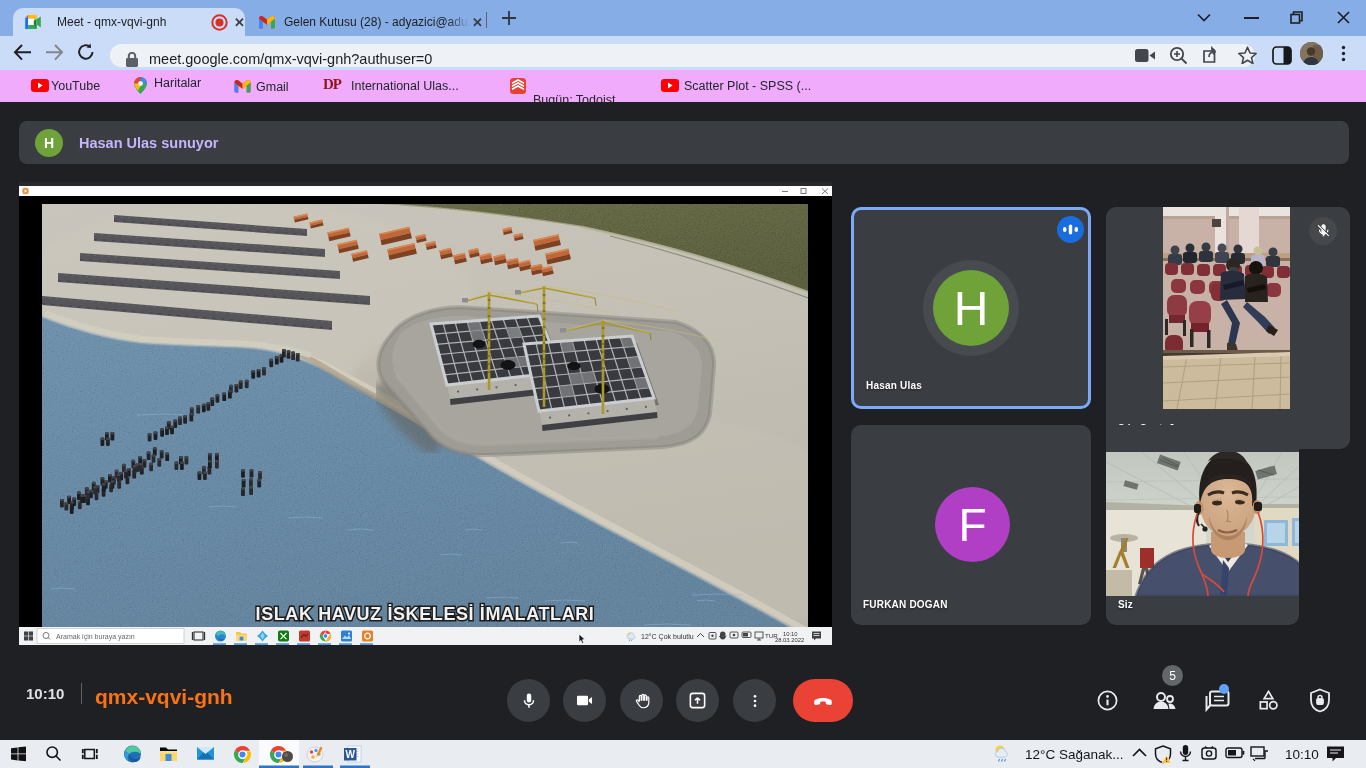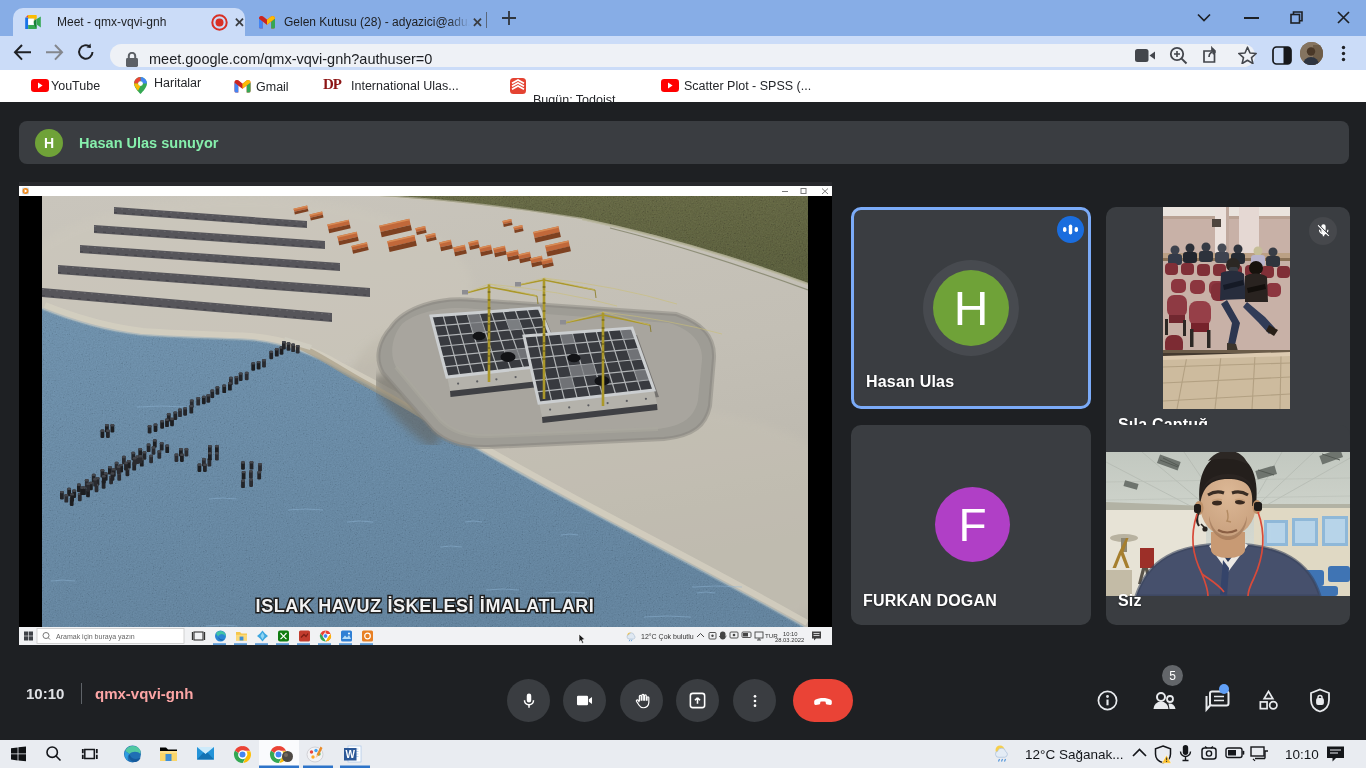--- a/index.html
+++ b/index.html
@@ -5,38 +5,38 @@
 #app{position:relative;width:1366px;height:768px;background:#1e2023}
 .abs{position:absolute}
 
 #tabstrip{position:absolute;left:0;top:0;width:1366px;height:36px;background:#87ade6}
 .tab{position:absolute;top:8px;height:28px;border-radius:10px 10px 0 0;display:flex;align-items:center;font-size:12px;color:#1d1e20}
 .tab.active{left:13px;width:232px;background:#cbdcf8}
 .tab.inactive{left:245px;width:264px}
 .tab .title{white-space:nowrap;overflow:hidden}
 #toolbar{position:absolute;left:0;top:36px;width:1366px;height:34px;background:#cbdcf8}
 #omnibox{position:absolute;left:110px;top:44px;width:1145px;height:23px;border-radius:12px;background:#eef1f6;display:flex;align-items:flex-end}
-#bookmarks{position:absolute;left:0;top:70px;width:1366px;height:32px;background:#ffffff;font-size:12.5px;color:#24262a}
+#bookmarks{position:absolute;left:0;top:70px;width:1366px;height:32px;background:#f0abfc;font-size:12.5px;color:#24262a}
 
 #meet{position:absolute;left:0;top:102px;width:1366px;height:638px;background:#1e2023}
 #banner{position:absolute;left:19px;top:19px;width:1330px;height:43px;border-radius:8px;background:#3a3d41;display:flex;align-items:center}
 #banner .av{width:28px;height:28px;border-radius:50%;background:#6fa238;color:#fff;font-size:14px;font-weight:bold;display:flex;align-items:center;justify-content:center;margin-left:16px}
-#banner .t{color:#86efac;font-size:14.5px;font-weight:bold;margin-left:16px}
+#banner .t{color:#c4b5fd;font-size:14.5px;font-weight:bold;margin-left:16px}
 
 #pwin{position:absolute;left:19px;top:80px;width:813px;height:463px;background:#000}
 #ptitle{position:absolute;left:0;top:0;width:813px;height:14px}
-#pvideo{position:absolute;left:23px;top:14px;width:766px;height:431px;background:#4d7c0f}
+#pvideo{position:absolute;left:23px;top:22px;width:766px;height:431px;background:#4d7c0f}
 #ptask{position:absolute;left:0;top:445px;width:813px;height:18px;background:#f1f2f4}
 
 .tile{position:absolute;border-radius:10px;background:#3a3d41;overflow:hidden}
-.tname{position:absolute;left:12px;bottom:15px;color:#fff;font-size:16px;font-weight:bold;letter-spacing:.2px;text-shadow:0 1px 2px rgba(0,0,0,.5)}
+.tname{position:absolute;left:12px;bottom:15px;color:#fff;font-size:10px;font-weight:bold;letter-spacing:.2px;text-shadow:0 1px 2px rgba(0,0,0,.5)}
 #tile1{left:851px;top:105px;width:240px;height:202px;border:3px solid #7babf8}
 #tile2{left:1106px;top:105px;width:244px;height:242px}
 #tile3{left:851px;top:323px;width:240px;height:200px}
-#tile4{left:1106px;top:323px;width:244px;height:200px}
+#tile4{left:1106px;top:323px;width:193px;height:200px}
 
 #bbar{position:absolute;left:0;top:555px;width:1366px;height:83px;color:#e8eaed}
 .cbtn{position:absolute;top:22px;width:43px;height:43px;border-radius:50%;background:#3a3d41;display:flex;align-items:center;justify-content:center}
 
 #wtask{position:absolute;left:0;top:740px;width:1366px;height:28px;background:#e8ebf1;display:flex;align-items:center}
 </style></head>
 <body>
 <div id="app">
 
 <div id="tabstrip">
@@ -1037,21 +1037,21 @@
 <path d="M96,122 C104,128 112,132 118,140"></path>
 </g>
 </svg>
         </div>
     <div class="tname">Siz</div>
   </div>
 
   <div id="bbar">
     <span class="abs" style="left:26px;top:28px;font-size:15px;font-weight:bold;color:#dfe1e5">10:10</span>
     <div class="abs" style="left:81px;top:26px;width:1px;height:21px;background:#5f6368"></div>
-    <span class="abs" style="left:95px;top:28px;font-size:15px;font-weight:bold;color:#fca5a5">qmx-vqvi-gnh</span>
+    <span class="abs" style="left:95px;top:28px;font-size:21px;font-weight:bold;color:#f97316">qmx-vqvi-gnh</span>
     <div class="cbtn" style="left:507px">
           <svg width="18" height="18" viewBox="0 0 24 24" fill="#fff">
             <path d="M12 14a3 3 0 0 0 3-3V5a3 3 0 0 0-6 0v6a3 3 0 0 0 3 3Zm5-3a5 5 0 0 1-10 0H5a7 7 0 0 0 6 6.9V21h2v-3.1A7 7 0 0 0 19 11Z"></path>
           </svg>
         </div>
     <div class="cbtn" style="left:563px">
           <svg width="19" height="19" viewBox="0 0 24 24" fill="#fff">
             <path d="M4 6 h11 a1.5 1.5 0 0 1 1.5 1.5 v9 a1.5 1.5 0 0 1 -1.5 1.5 H4 a1.5 1.5 0 0 1 -1.5 -1.5 v-9 A1.5 1.5 0 0 1 4 6 Z M17.5 10.5 L21.5 7.5 v9 l-4 -3 Z"></path>
           </svg>
         </div>

